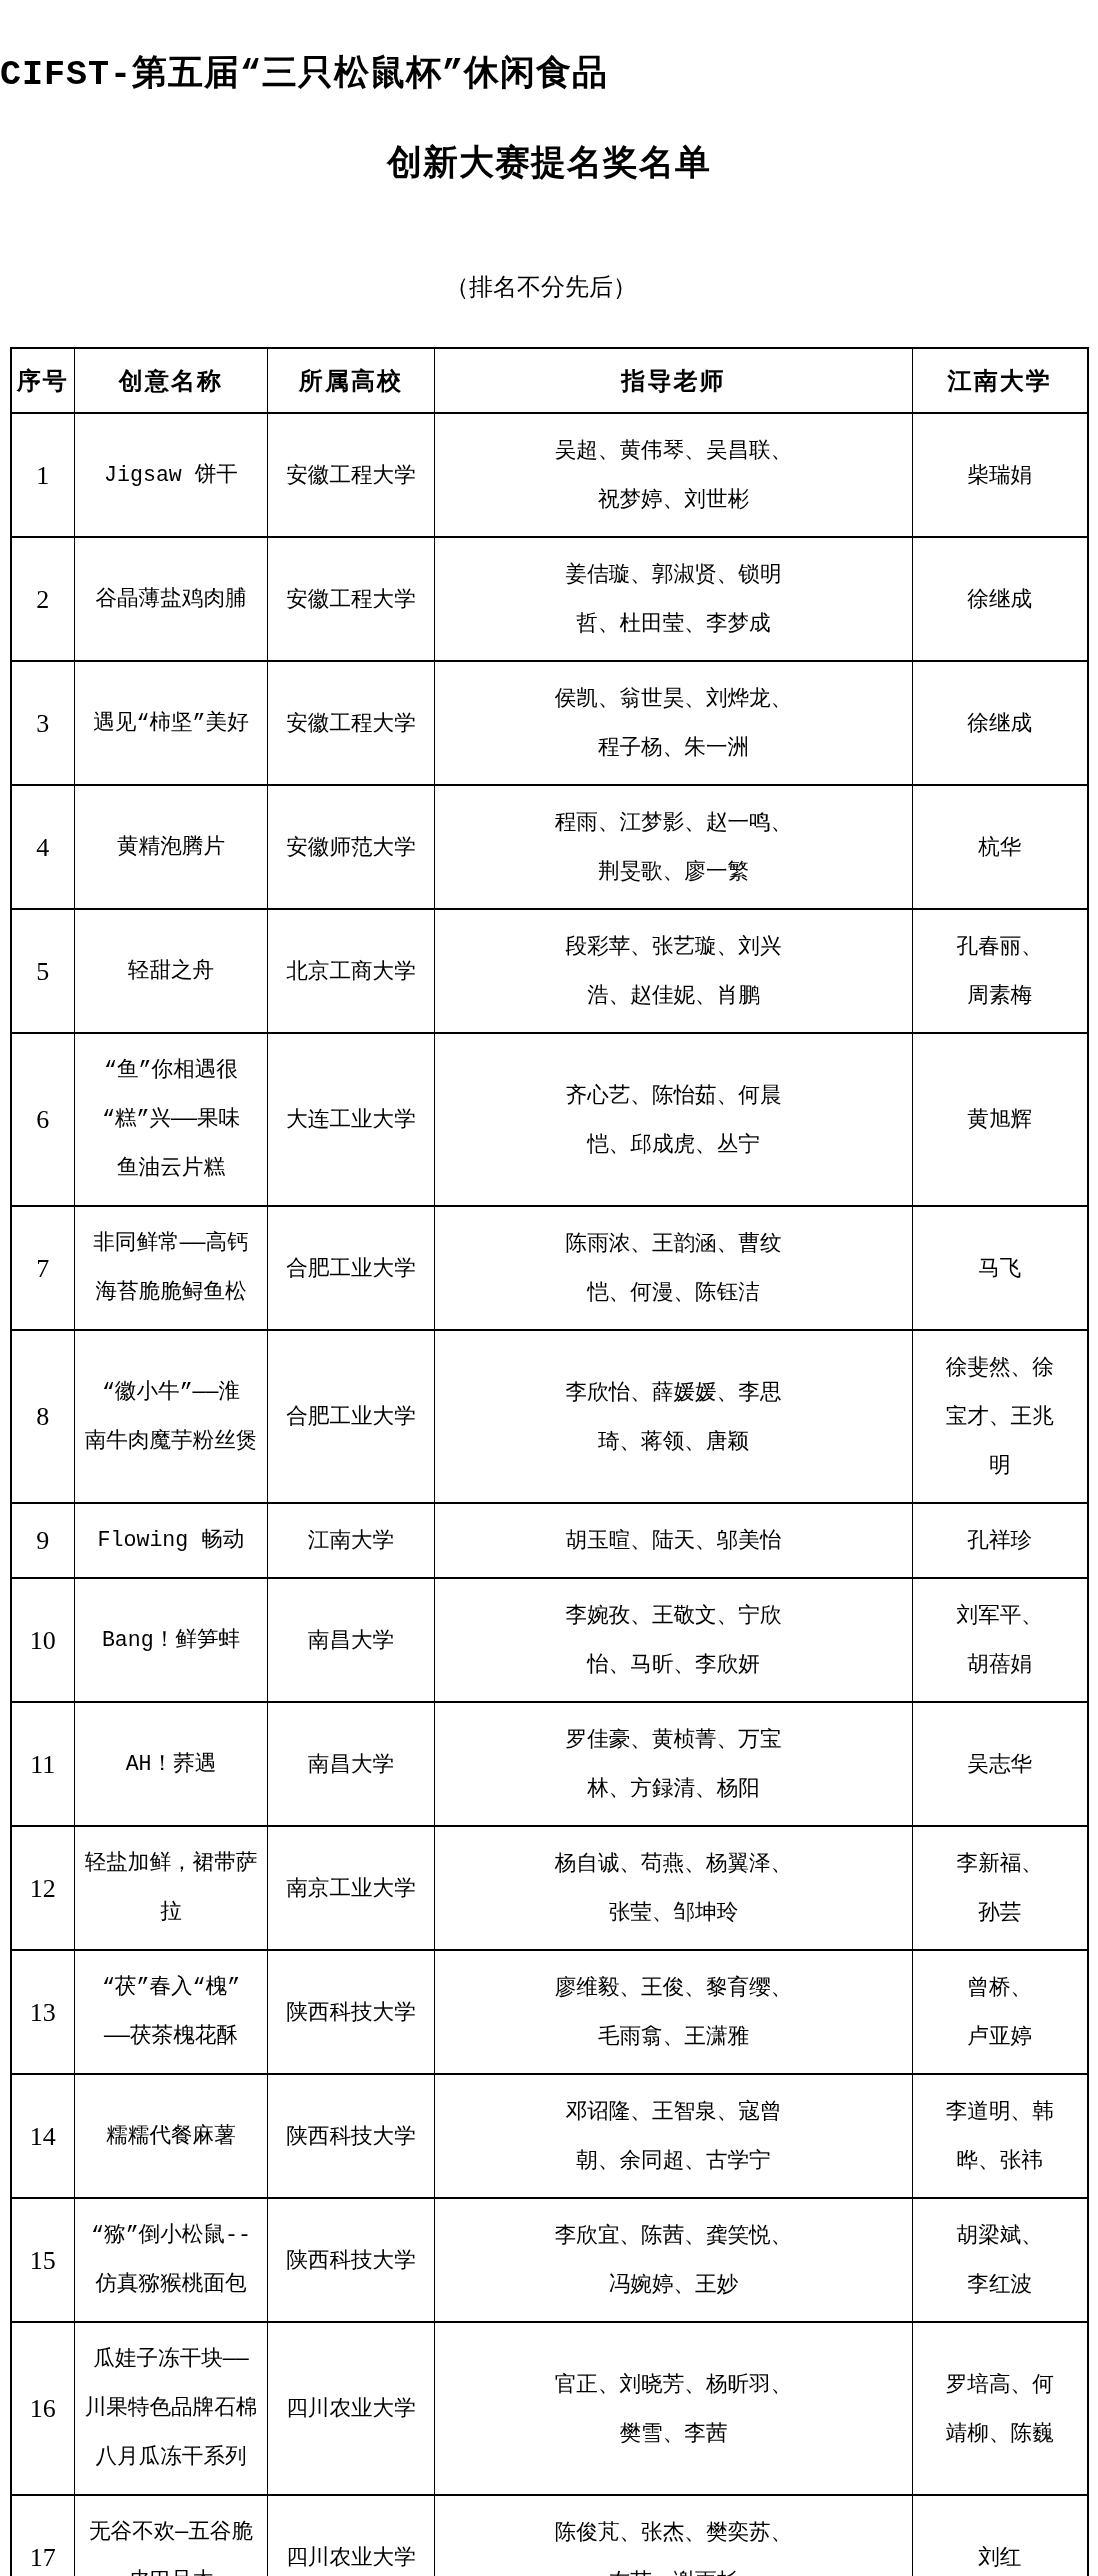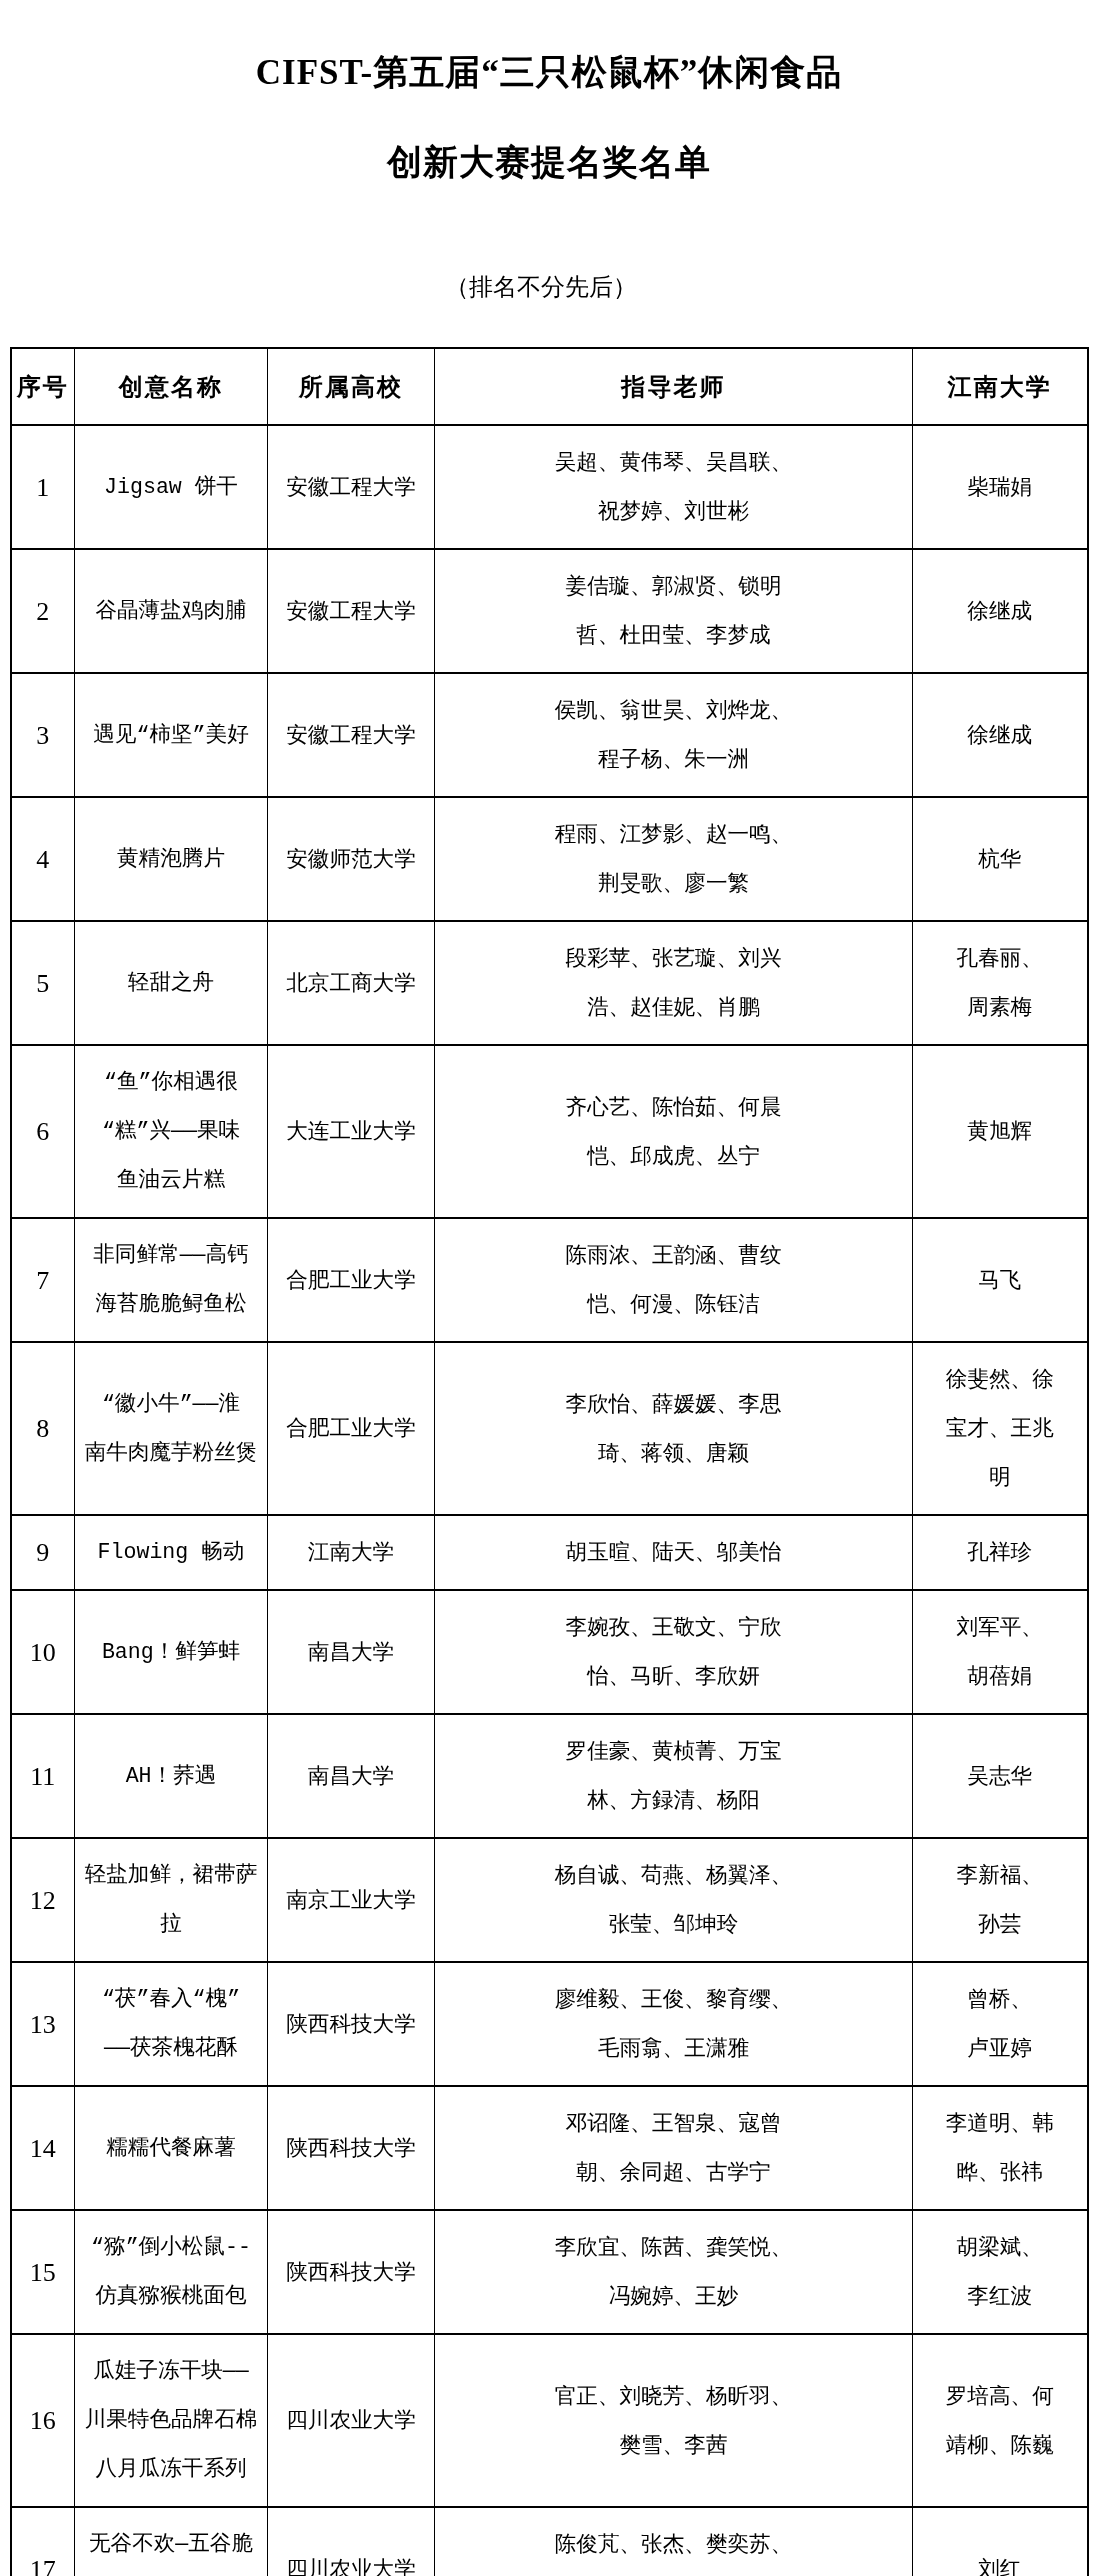--- a/index.html
+++ b/index.html
@@ -12,24 +12,25 @@
     width: 1098px;
     min-height: 3093px;
     font-family: "Liberation Serif", "DejaVu Serif", serif;
   }
   .page {
     width: 1098px;
     min-height: 3093px;
   }
   .title-line1 {
     margin: 49px 0 4px 0;
-    text-align: center;
+    text-align: left;
     font-size: 35px;
     font-weight: bold;
     letter-spacing: 1px;
+    font-family: Liberation Mono, monospace;
   }
   .title-line2 {
     margin: 43px 0 0 0;
     text-align: center;
     font-size: 35px;
     font-weight: bold;
     letter-spacing: 1px;
   }
   .subtitle {
     margin: 85px 16px 0 0;
@@ -48,21 +49,21 @@
     border-left: 1.5px solid #000;
     border-right: 1.5px solid #000;
     border-top: 2.6px solid #000;
     border-bottom: 2.6px solid #000;
     text-align: center;
     vertical-align: middle;
     white-space: pre-line;
     padding: 5.2px 4.1px;
     overflow: hidden;
   }
-  .awards thead tr { height: 77px; }
+  .awards thead tr { height: 65px; }
   .awards th {
     font-size: 24px;
     font-weight: bold;
     letter-spacing: 2.1px;
   }
   .awards td {
     font-size: 21.6px;
     line-height: 49px;
   }
   td.col-no {

